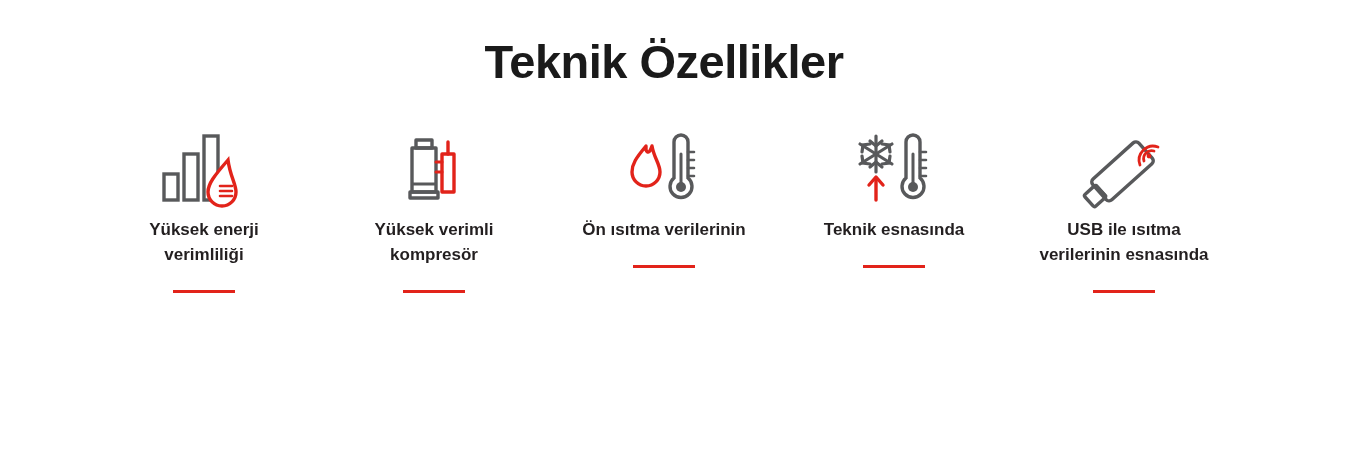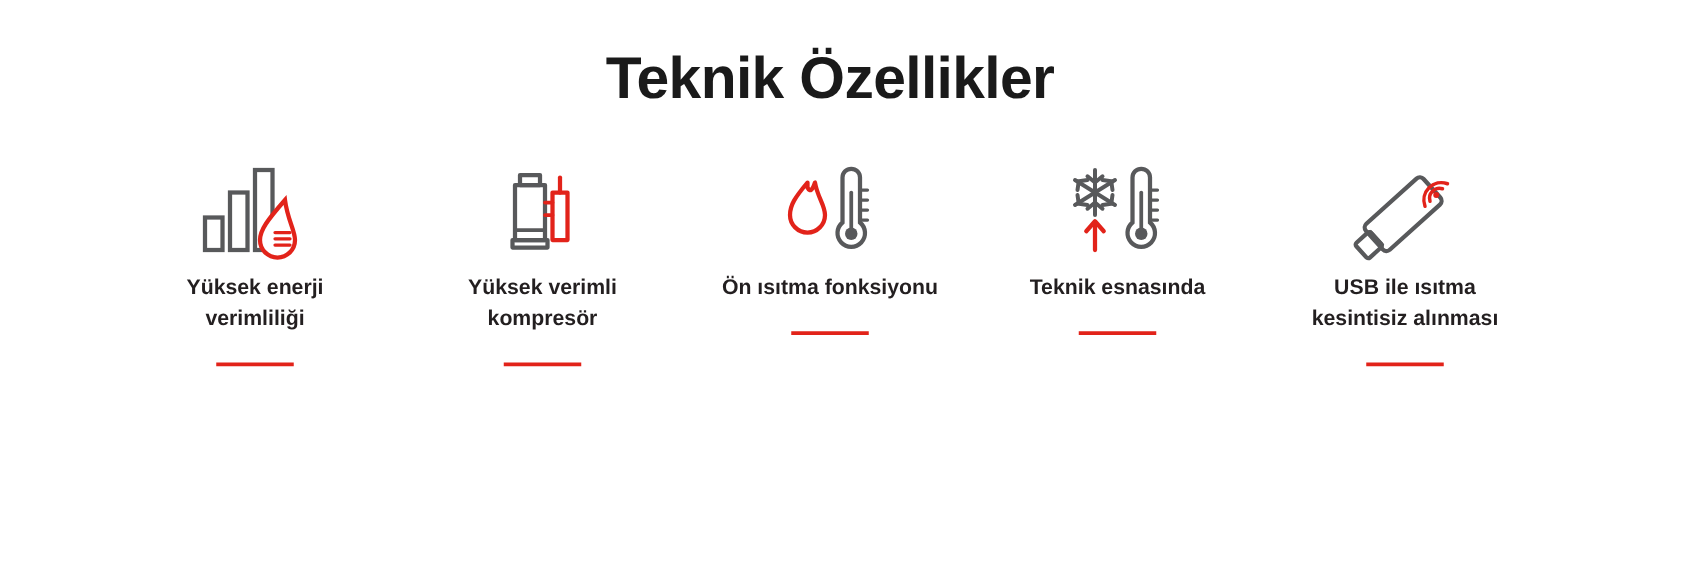--- a/index.html
+++ b/index.html
@@ -117,21 +117,21 @@
       <div class="icon-wrap">
         <svg width="96" height="84" viewBox="0 0 96 84" fill="none" xmlns="http://www.w3.org/2000/svg">
           <path d="M30 18 c-10 12 -14 18 -14 26 a14 14 0 0 0 28 0 c0-8-6-14-8-26 -2 6 -4 8 -6 4z" stroke="#e2231a" stroke-width="3.4" fill="#ffffff" stroke-linejoin="round"></path>
           <path d="M58 14 a7 7 0 0 1 14 0 v36 a11 11 0 1 1 -14 0 z" stroke="#58595b" stroke-width="3.4" fill="#ffffff"></path>
           <circle cx="65" cy="59" r="5" fill="#58595b"></circle>
           <path d="M65 26 v30" stroke="#58595b" stroke-width="3" stroke-linecap="round"></path>
           <path d="M72 24 h6 M72 32 h6 M72 40 h6 M72 48 h6" stroke="#58595b" stroke-width="2.6" stroke-linecap="round"></path>
         </svg>
       </div>
       <div class="feature-label">
-        <span>Ön ısıtma fonksiyonu</span>
+        <span>Ön ısıtma verilerinin</span>
       </div>
       <div class="rule"></div>
     </div>
 
     <div class="feature">
       <div class="icon-wrap">
         <svg width="96" height="84" viewBox="0 0 96 84" fill="none" xmlns="http://www.w3.org/2000/svg">
           <g stroke="#58595b" stroke-width="3.2" stroke-linecap="round">
             <path d="M30 8 v36"></path>
             <path d="M14 16 l32 20"></path>
@@ -167,19 +167,19 @@
           </g>
           <g stroke="#e2231a" stroke-width="2.8" fill="none" stroke-linecap="round">
             <circle cx="80" cy="28" r="2.4" fill="#e2231a" stroke="none"></circle>
             <path d="M75 33 a8 8 0 0 1 10 -10"></path>
             <path d="M71 37 a14 14 0 0 1 18 -18"></path>
           </g>
         </svg>
       </div>
       <div class="feature-label">
         <span>USB ile ısıtma</span><br>
-        <span>kesintisiz alınması</span>
+        <span>verilerinin esnasında</span>
       </div>
       <div class="rule"></div>
     </div>
 
   </div>
 </div>
 
 </body></html>

